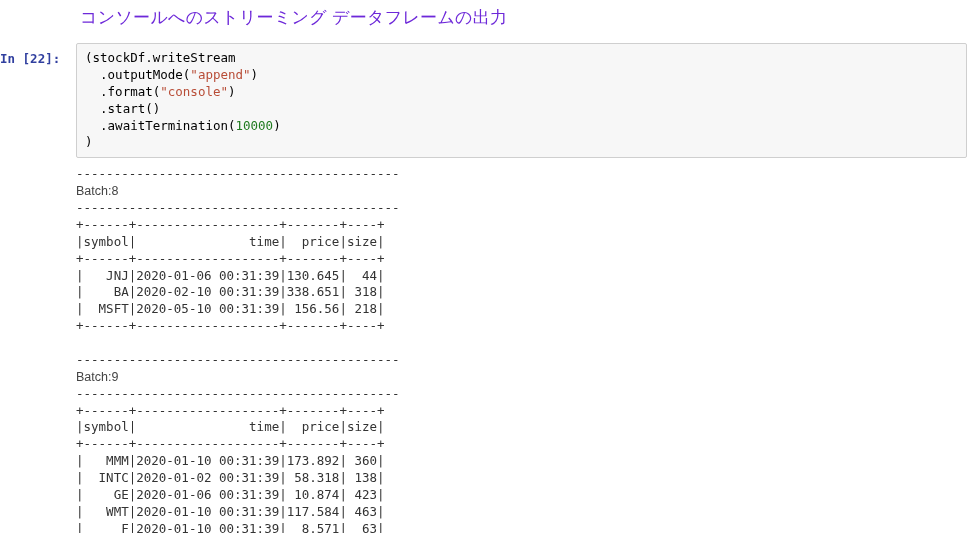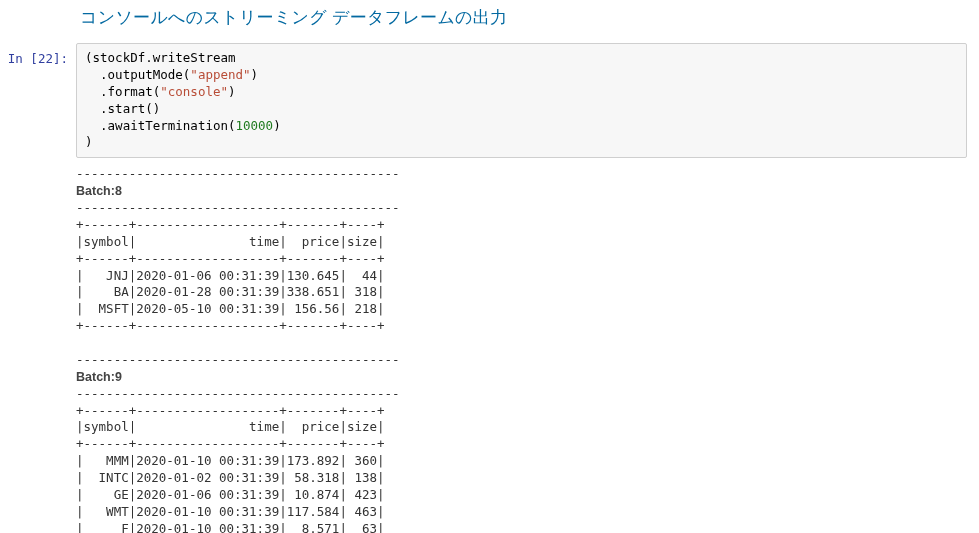--- a/index.html
+++ b/index.html
@@ -10,35 +10,36 @@
       background: #fff;
       color: #000;
       width: 979px;
     }
     .notebook {
       padding-top: 4px;
     }
     .heading {
       font-size: 17px;
       font-weight: 400;
-      color: #0369a1;
+      color: #6d28d9;
       margin: 2px 0 14px 80px;
       letter-spacing: 0.3px;
     }
     .cell {
       display: flex;
       align-items: stretch;
       padding: 0;
     }
     .prompt-col {
       width: 76px;
       min-width: 76px;
       padding-top: 6px;
-      text-align: right;
+      text-align: left;
       padding-right: 8px;
+      font-weight: bold;
     }
     .prompt-in {
       font-family: Menlo, Consolas, "DejaVu Sans Mono", monospace;
       font-size: 12.5px;
       color: #303f9f;
     }
     .exec-count { color: #303f9f; }
     .code-body {
       flex: 1;
       margin-right: 12px;
@@ -61,21 +62,20 @@
       font-family: Menlo, Consolas, "DejaVu Sans Mono", monospace;
       font-size: 12.5px;
       line-height: 1.35;
       color: #333;
       white-space: pre;
     }
     .batchlabel {
       font-family: "Helvetica Neue", Helvetica, Arial, sans-serif;
       font-size: 12.5px;
       color: #444;
-      font-weight: bold;
     }
   </style>
 </head>
 <body>
 
 <div class="notebook">
 
   <div class="heading">コンソールへのストリーミング データフレームの出力</div>
 
   <div class="cell">
@@ -92,21 +92,21 @@
     </div>
   </div>
 
   <div class="output-col"><span>-------------------------------------------</span>
 <span class="batchlabel">Batch:8</span>
 <span>-------------------------------------------</span>
 <span>+------+-------------------+-------+----+</span>
 <span>|symbol|               time|  price|size|</span>
 <span>+------+-------------------+-------+----+</span>
 <span>|   JNJ|2020-01-06 00:31:39|130.645|  44|</span>
-<span>|    BA|2020-01-28 00:31:39|338.651| 318|</span>
+<span>|    BA|2020-02-10 00:31:39|338.651| 318|</span>
 <span>|  MSFT|2020-05-10 00:31:39| 156.56| 218|</span>
 <span>+------+-------------------+-------+----+</span>
 
 <span>-------------------------------------------</span>
 <span class="batchlabel">Batch:9</span>
 <span>-------------------------------------------</span>
 <span>+------+-------------------+-------+----+</span>
 <span>|symbol|               time|  price|size|</span>
 <span>+------+-------------------+-------+----+</span>
 <span>|   MMM|2020-01-10 00:31:39|173.892| 360|</span>

